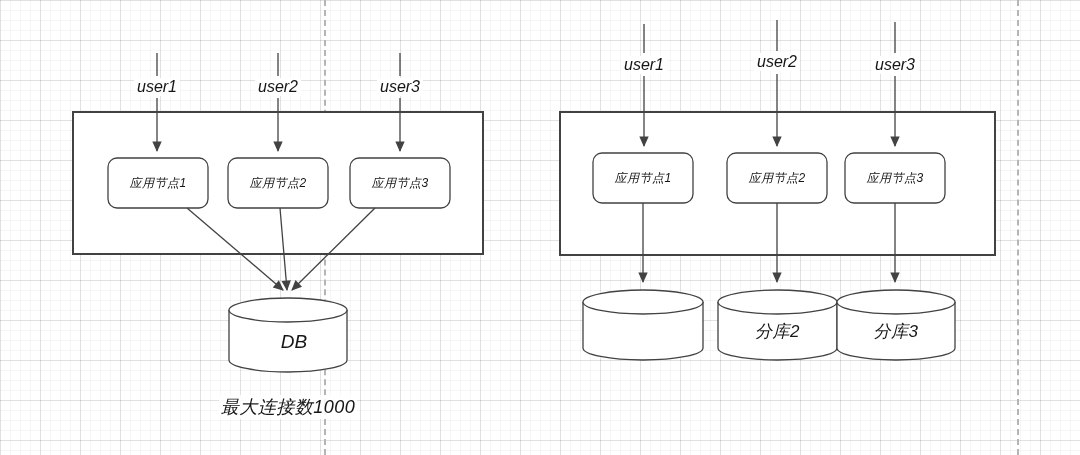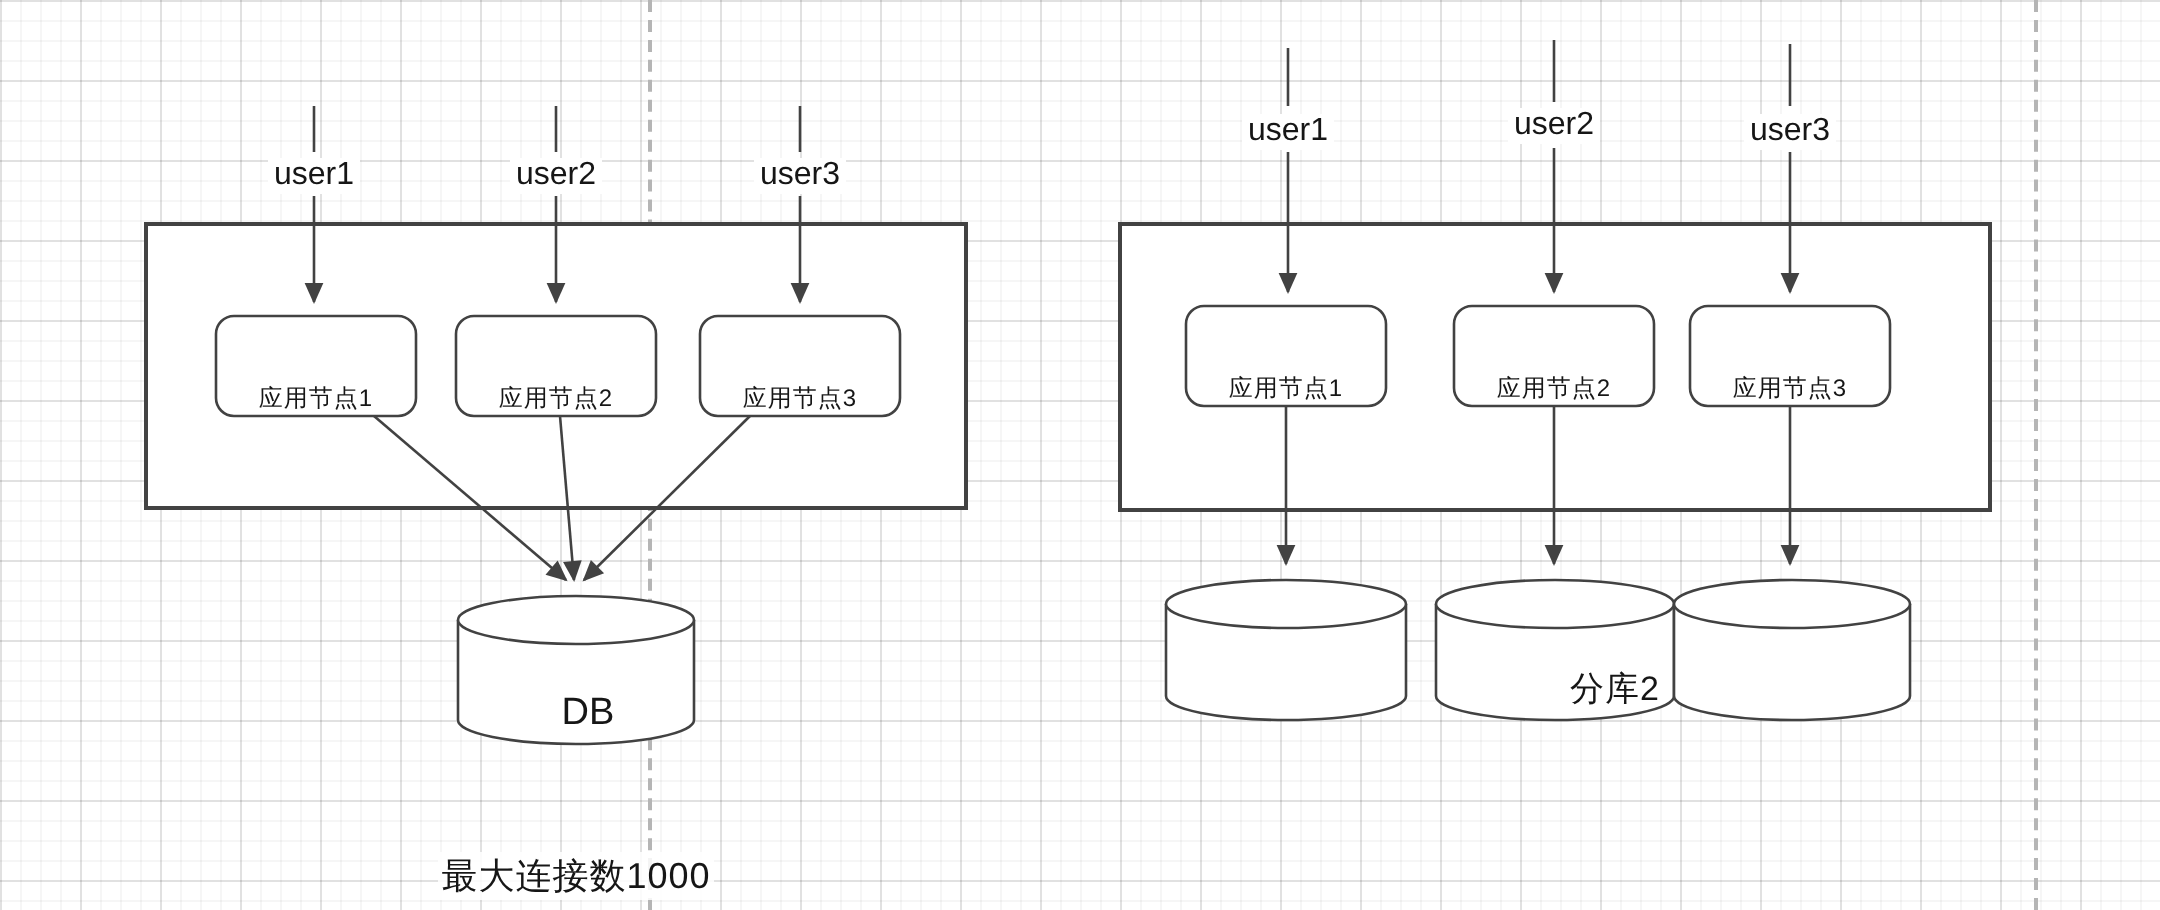--- a/index.html
+++ b/index.html
@@ -17,30 +17,31 @@
     background-size:40px 40px,40px 40px,10px 10px,10px 10px;
   }
   .dash-guide{
     position:absolute;top:0;bottom:0;width:0;
     border-left:2px dashed #b5b5b5;
     z-index:0;
   }
   svg.shapes{position:absolute;left:0;top:0;z-index:1;}
   .overlay{
     position:absolute;z-index:2;
-    display:flex;align-items:flex-end;justify-content:center;
+    display:flex;align-items:center;justify-content:center;
     color:#161616;
     white-space:nowrap;
+    font-style:italic;
   }
   .user-lbl{font-size:16px;}
   .user-lbl span{background:#ffffff;padding:0 3px;line-height:18px;}
   .node-lbl{font-size:12px;font-weight:400;letter-spacing:0.5px;}
   .db-lbl{font-size:19px;}
   .shard-lbl{font-size:17px;letter-spacing:0.5px;}
-  .caption{font-size:18px;letter-spacing:0.5px;margin-top:32px;}
+  .caption{font-size:18px;letter-spacing:0.5px;}
   .caption span{background:rgba(255,255,255,0.85);padding:0 2px;}
 </style>
 </head>
 <body>
 
 <div class="canvas">
 
   <div class="dash-guide" style="left:324px"></div>
   <div class="dash-guide" style="left:1017px"></div>
 
@@ -145,18 +146,21 @@
   <div class="overlay node-lbl" style="left:593px;top:153px;width:100px;height:50px;">
       <span>应用节点1</span>
     </div>
   <div class="overlay node-lbl" style="left:727px;top:153px;width:100px;height:50px;">
       <span>应用节点2</span>
     </div>
   <div class="overlay node-lbl" style="left:845px;top:153px;width:100px;height:50px;">
       <span>应用节点3</span>
     </div>
 
-  <div class="overlay shard-lbl" style="left:748px;top:306px;width:119px;height:50px;">
+  <div class="overlay shard-lbl" style="left:718px;top:306px;width:119px;height:50px;">
       <span>分库2</span>
+    </div>
+  <div class="overlay shard-lbl" style="left:837px;top:306px;width:118px;height:50px;">
+      <span>分库3</span>
     </div>
 
 
 </div>
 
 </body></html>

